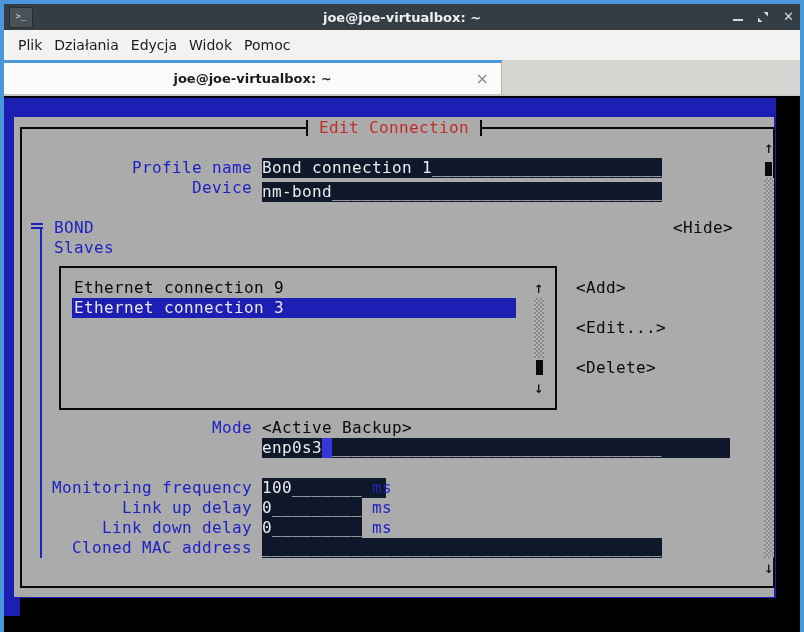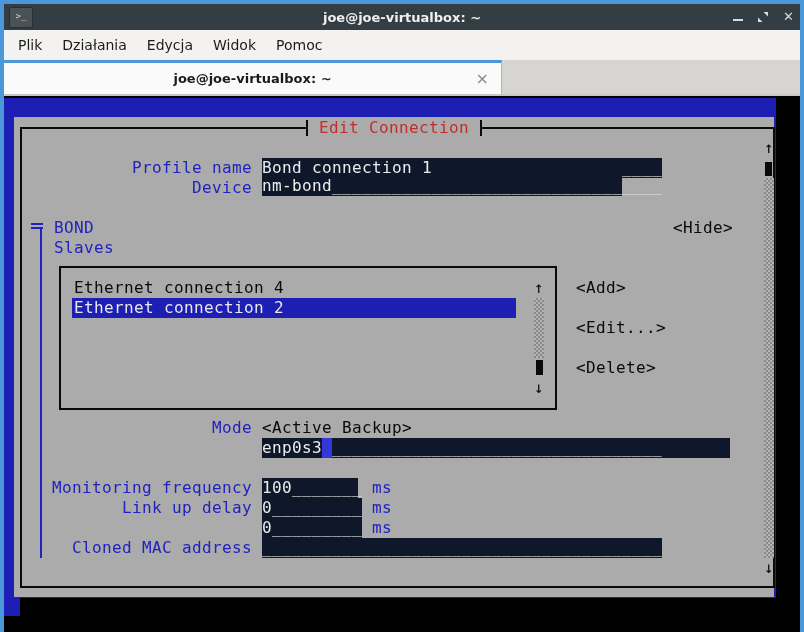--- a/index.html
+++ b/index.html
@@ -8,21 +8,21 @@
 
   
   .titlebar{position:absolute;left:0;top:0;width:796px;height:26px;background:#343d43;display:flex;align-items:center;}
   .app-icon{position:absolute;left:5px;top:3px;width:22px;height:19px;background:#4a5257;border:1px solid #272e33;border-radius:2px;color:#cfd6d9;font-family:"DejaVu Sans Mono",monospace;font-size:9px;line-height:17px;text-align:center;}
   .title-text{width:100%;text-align:center;color:#eef1f2;font-weight:bold;font-size:13px;}
   .ctrls{position:absolute;right:6px;top:0;height:26px;display:flex;align-items:center;gap:14px;}
   .min-glyph{width:10px;height:2px;background:#d8dbdd;margin-top:6px;}
   .close-glyph{color:#d8dbdd;font-size:13px;font-weight:bold;line-height:26px;}
 
   
-  .menubar{position:absolute;left:0;top:26px;width:796px;height:30px;background:#f3f2f0;display:flex;align-items:center;gap:20px;padding-left:14px;box-sizing:border-box;font-size:14px;color:#1c1c1c;}
+  .menubar{position:absolute;left:0;top:26px;width:796px;height:30px;background:#f3f2f0;display:flex;align-items:center;gap:12px;padding-left:14px;box-sizing:border-box;font-size:14px;color:#1c1c1c;}
   .menu-item{cursor:default;}
 
   
   .tabbar{position:absolute;left:0;top:56px;width:796px;height:36px;background:#d7d5d2;border-bottom:2px solid #c9c7c3;box-sizing:border-box;}
   .tab{position:absolute;left:0;top:0;width:498px;height:34px;background:#fbfafa;border-top:3px solid #4a97d9;border-right:1px solid #b5b3af;box-sizing:border-box;display:flex;align-items:center;}
   .tab-title{width:100%;text-align:center;font-weight:bold;font-size:13px;color:#1a1a1a;}
   .tab-close{position:absolute;right:12px;top:6px;color:#8a8a8a;font-size:16px;line-height:20px;}
 
   
   .term{position:absolute;left:0;top:92px;width:796px;height:536px;background:#000;font-family:"DejaVu Sans Mono","Liberation Mono",monospace;font-size:16px;line-height:20px;letter-spacing:.37px;}
@@ -108,56 +108,57 @@
             <div class="tick"></div>
             <span class="dtitle-text">Edit Connection</span>
             <div class="tick"></div>
           </div>
         </div>
 
         <div class="cell lbl" style="top:41px">Profile name</div>
         <div class="input" style="top:41px;width:400px"><span>Bond connection 1</span><span class="fill">_______________________</span></div>
 
         <div class="cell lbl" style="top:61px">Device</div>
-        <div class="input" style="top:59px;width:360px"><span>nm-bond</span><span class="fill">_________________________________</span></div>
+        <div class="input" style="top:65px;width:400px"><span>nm-bond</span><span class="fill">_________________________________</span></div>
 
         <div class="tree-h" style="top:106px"></div>
         <div class="tree-h" style="top:110px"></div>
         <div class="tree-v" style="top:111px;height:330px"></div>
         <div class="cell blue-t" style="left:40px;top:101px">BOND</div>
         <div class="cell blue-t" style="left:40px;top:121px">Slaves</div>
         <div class="cell" style="left:659px;top:101px">&lt;Hide&gt;</div>
 
         <div class="lborder"></div>
-        <div class="cell list-item" style="top:161px">Ethernet connection 4</div>
-        <div class="list-sel">Ethernet connection 2</div>
+        <div class="cell list-item" style="top:161px">Ethernet connection 9</div>
+        <div class="list-sel">Ethernet connection 3</div>
 
         <div class="sb-arrow" style="left:520px;top:161px">↑</div>
         <div class="sb-track" style="left:520px;top:181px;height:60px"></div>
         <div class="sb-thumb" style="left:522px;top:243px;height:15px"></div>
         <div class="sb-arrow" style="left:520px;top:261px">↓</div>
 
         <div class="cell" style="left:562px;top:161px">&lt;Add&gt;</div>
         <div class="cell" style="left:562px;top:201px">&lt;Edit...&gt;</div>
         <div class="cell" style="left:562px;top:241px">&lt;Delete&gt;</div>
 
         <div class="cell val" style="top:301px">&lt;Active Backup&gt;</div>
         <div class="cell lbl" style="top:301px">Mode</div>
 
         <div class="input" style="top:321px;width:468px"><span>enp0s3</span><span class="ecursor"></span><span class="fill">_________________________________</span></div>
 
 
         <div class="cell lbl" style="top:361px">Monitoring frequency</div>
-        <div class="input" style="top:361px;width:96px"><span>100</span><span class="fill">_______</span></div>
+        <div class="input" style="top:361px;width:124px"><span>100</span><span class="fill">_______</span></div>
         <div class="cell blue-t" style="left:358px;top:361px">ms</div>
 
         <div class="cell lbl" style="top:381px">Link up delay</div>
         <div class="input" style="top:381px;width:100px"><span>0</span><span class="fill">_________</span></div>
         <div class="cell blue-t" style="left:358px;top:381px">ms</div>
 
+        <div class="cell lbl" style="top:401px">Link down delay</div>
         <div class="input" style="top:401px;width:100px"><span>0</span><span class="fill">_________</span></div>
         <div class="cell blue-t" style="left:358px;top:401px">ms</div>
 
         <div class="cell lbl" style="top:421px">Cloned MAC address</div>
         <div class="input" style="top:421px;width:400px"><span></span><span class="fill">________________________________________</span></div>
 
         <div class="sb-arrow" style="left:750px;top:21px">↑</div>
         <div class="sb-thumb" style="left:751px;top:45px;height:14px"></div>
         <div class="sb-track" style="left:750px;top:61px;height:380px"></div>
         <div class="sb-arrow" style="left:750px;top:441px">↓</div>

